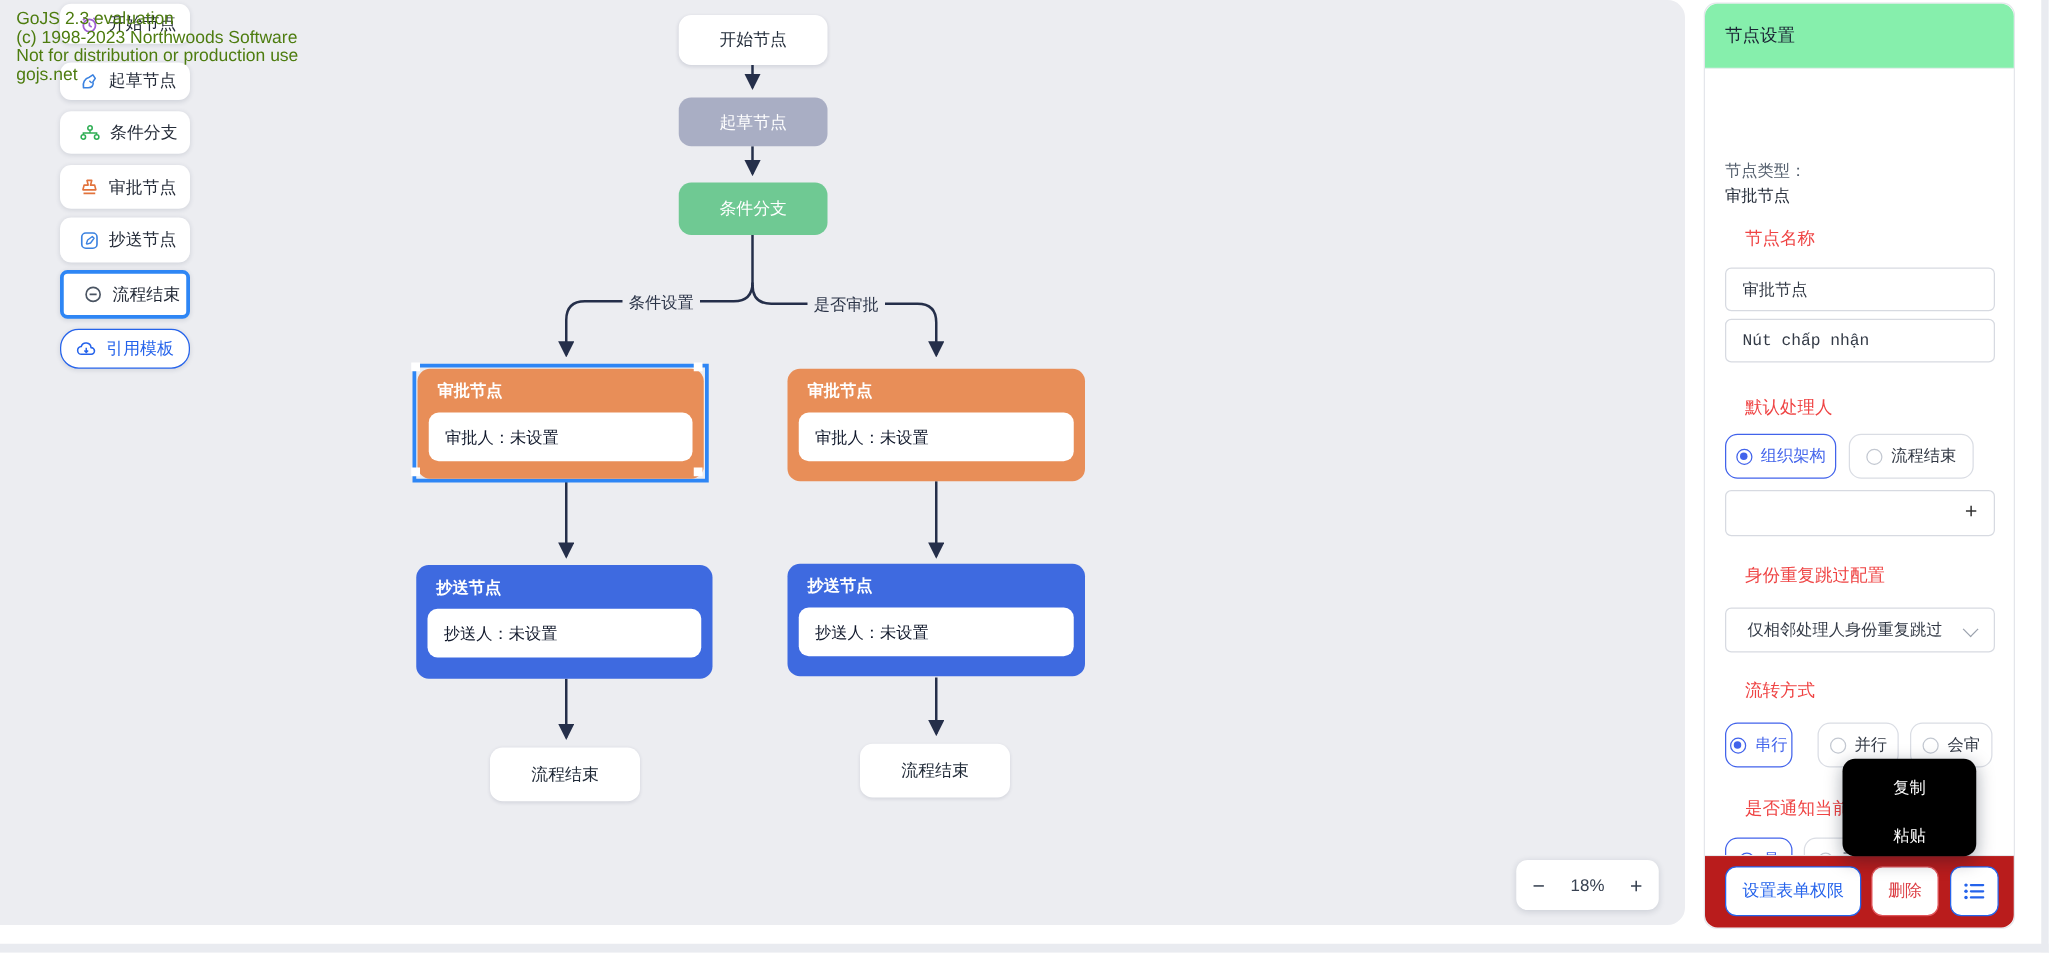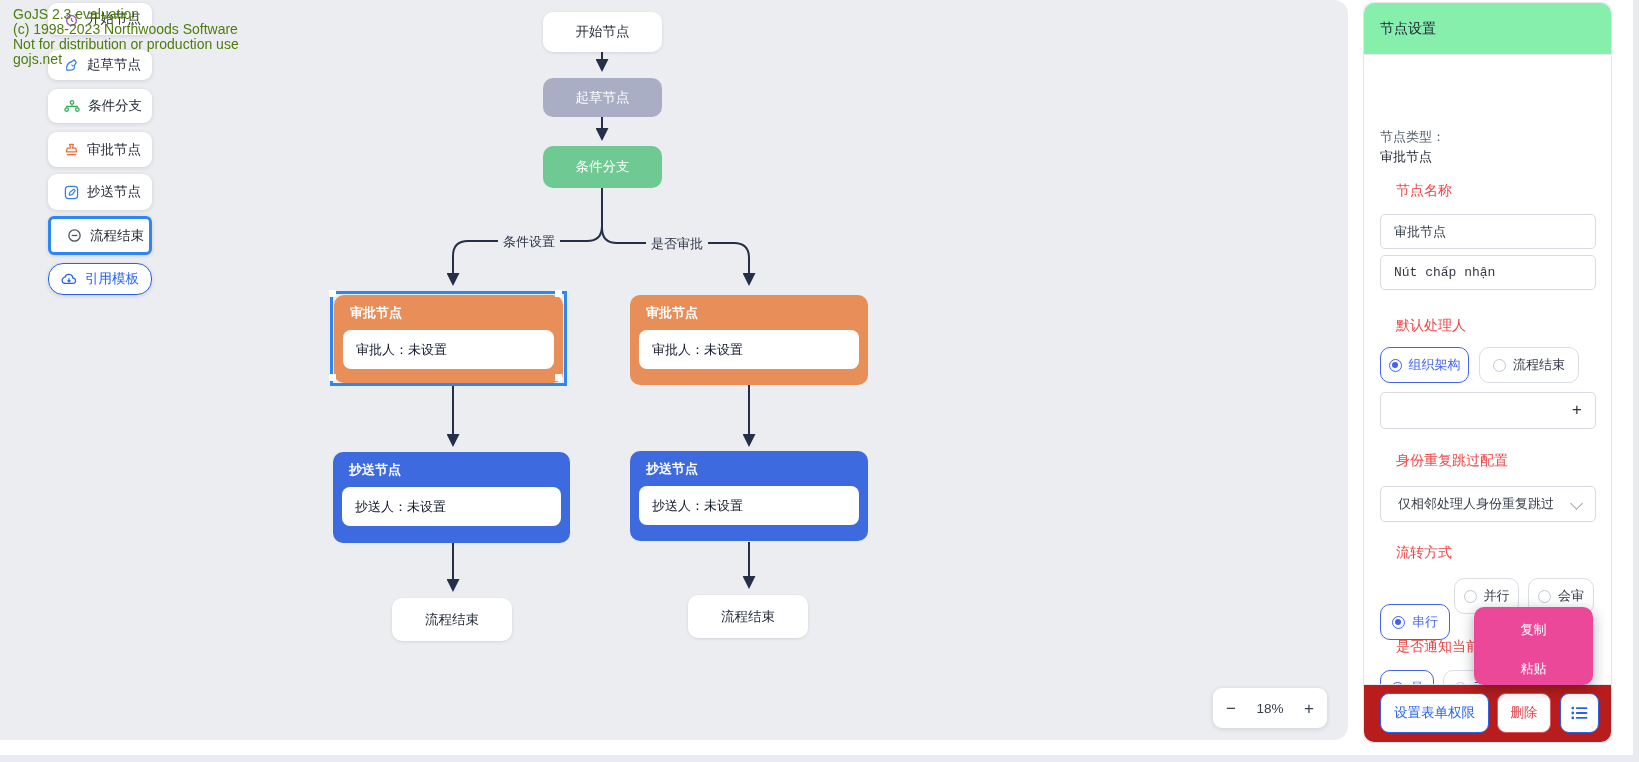--- a/index.html
+++ b/index.html
@@ -60,21 +60,21 @@
   .chev{width:8px;height:8px;border-right:1.6px solid #9aa1ad;border-bottom:1.6px solid #9aa1ad;
     transform:rotate(45deg);position:absolute;right:14px;top:12px;}
   #panel .pfoot{position:absolute;left:0;right:0;bottom:0;height:57px;background:#b91c1c;border-top:1px solid #e8eaee;
     border-radius:0 0 10px 10px;z-index:6;}
   .fbtn{position:absolute;top:8px;height:40px;border-radius:9px;background:#fff;box-sizing:border-box;
     display:flex;align-items:center;justify-content:center;font-size:13.5px;cursor:pointer;}
   .fbtn.blue{border:1px solid #2563eb;color:#2563eb;}
   .fbtn.red{border:1px solid #e0555a;color:#dc3e44;text-align:center;}
 
   
-  #ctxmenu{position:absolute;left:1474px;top:607px;width:119px;height:78px;background:#ec4899;border-radius:10px;
+  #ctxmenu{position:absolute;left:1474px;top:607px;width:107px;height:78px;background:#000000;border-radius:10px;
     box-shadow:0 4px 14px rgba(10,20,40,.35);z-index:20;}
   #ctxmenu .mi{height:39px;display:flex;align-items:center;justify-content:center;color:#fff;font-size:13px;cursor:pointer;}
 
   
   .edge-r{position:absolute;right:0;top:0;width:6px;height:762px;background:#e9ebf0;z-index:8;}
   .edge-b{position:absolute;left:0;bottom:0;width:1639px;height:7px;background:#e9ebf0;z-index:8;}
 </style>
 </head>
 <body>
 
@@ -225,21 +225,21 @@
       </div>
       <div class="pinput" style="top:337px;height:37px;justify-content:flex-end;padding-right:13px;font-size:17px;color:#333">+</div>
 
       <div class="psection" style="top:397px">身份重复跳过配置</div>
       <div class="pinput" style="top:431px;height:36px;padding-left:17px">
         <span>仅相邻处理人身份重复跳过</span>
         <span class="chev"></span>
       </div>
 
       <div class="psection" style="top:489px">流转方式</div>
-      <div class="pill on" style="left:16px;top:549px;width:70px">
+      <div class="pill on" style="left:16px;top:523px;width:54px">
         <span class="rdot"></span>
         <span>串行</span>
       </div>
       <div class="pill" style="left:90px;top:523px;width:65px">
         <span class="rdot"></span>
         <span>并行</span>
       </div>
       <div class="pill" style="left:164px;top:523px;width:66px">
         <span class="rdot"></span>
         <span>会审</span>

